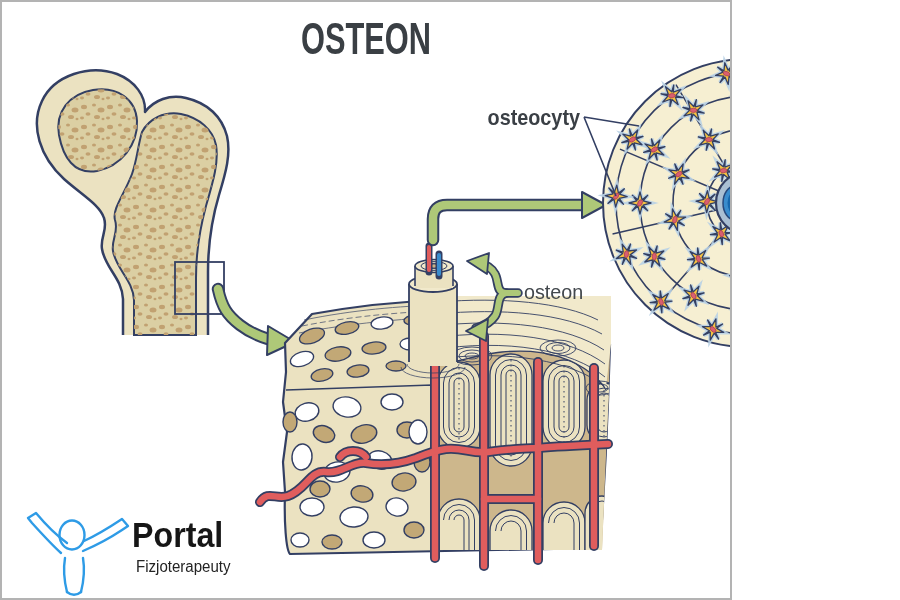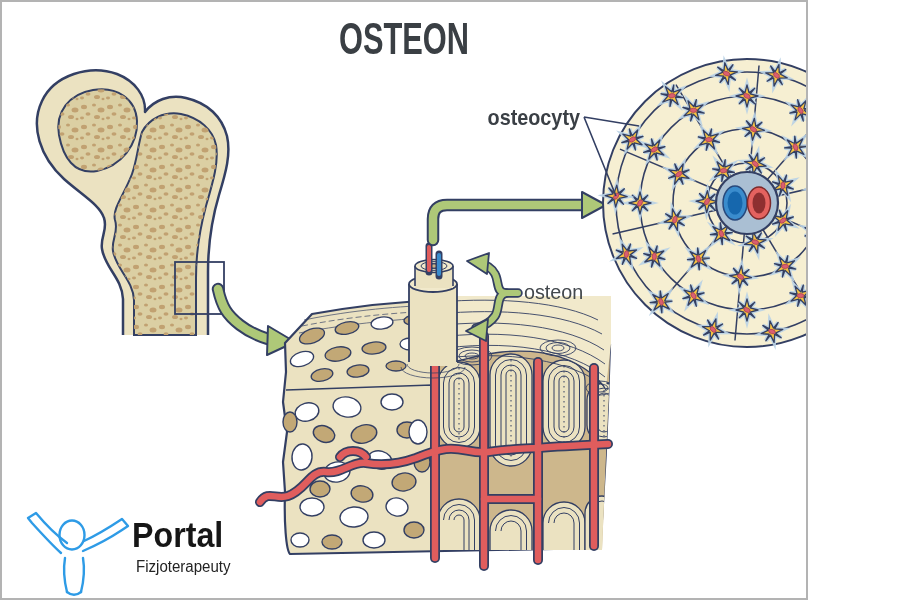--- a/index.html
+++ b/index.html
@@ -1,16 +1,16 @@
 <!DOCTYPE html>
 <html><head>
 <meta charset="utf-8">
 <style>
   html,body{margin:0;padding:0;background:#fff;}
-  .frame{position:relative;width:808px;height:600px;background:#fff;border:2px solid #b3b3b3;
+  .frame{position:relative;width:732px;height:600px;background:#fff;border:2px solid #b3b3b3;
          box-sizing:border-box;overflow:hidden;font-family:"Liberation Sans",sans-serif;}
   .abs{position:absolute;}
   .title{left:0;right:0;top:12px;text-align:center;font-size:44px;font-weight:bold;
          color:#3a3f44;transform:scaleX(.70);letter-spacing:0px;}
   .lab-osteocyty{left:458px;top:103px;width:120px;text-align:right;font-size:22px;font-weight:bold;
          color:#3a3f45;transform:scaleX(.90);transform-origin:right center;}
   .lab-osteon{left:522px;top:278px;font-size:21px;color:#43484d;transform:scaleX(.94);
          transform-origin:left center;}
   .logo-name{left:130px;top:513px;font-size:35px;font-weight:bold;color:#161616;
          transform:scaleX(.92);transform-origin:left center;}

